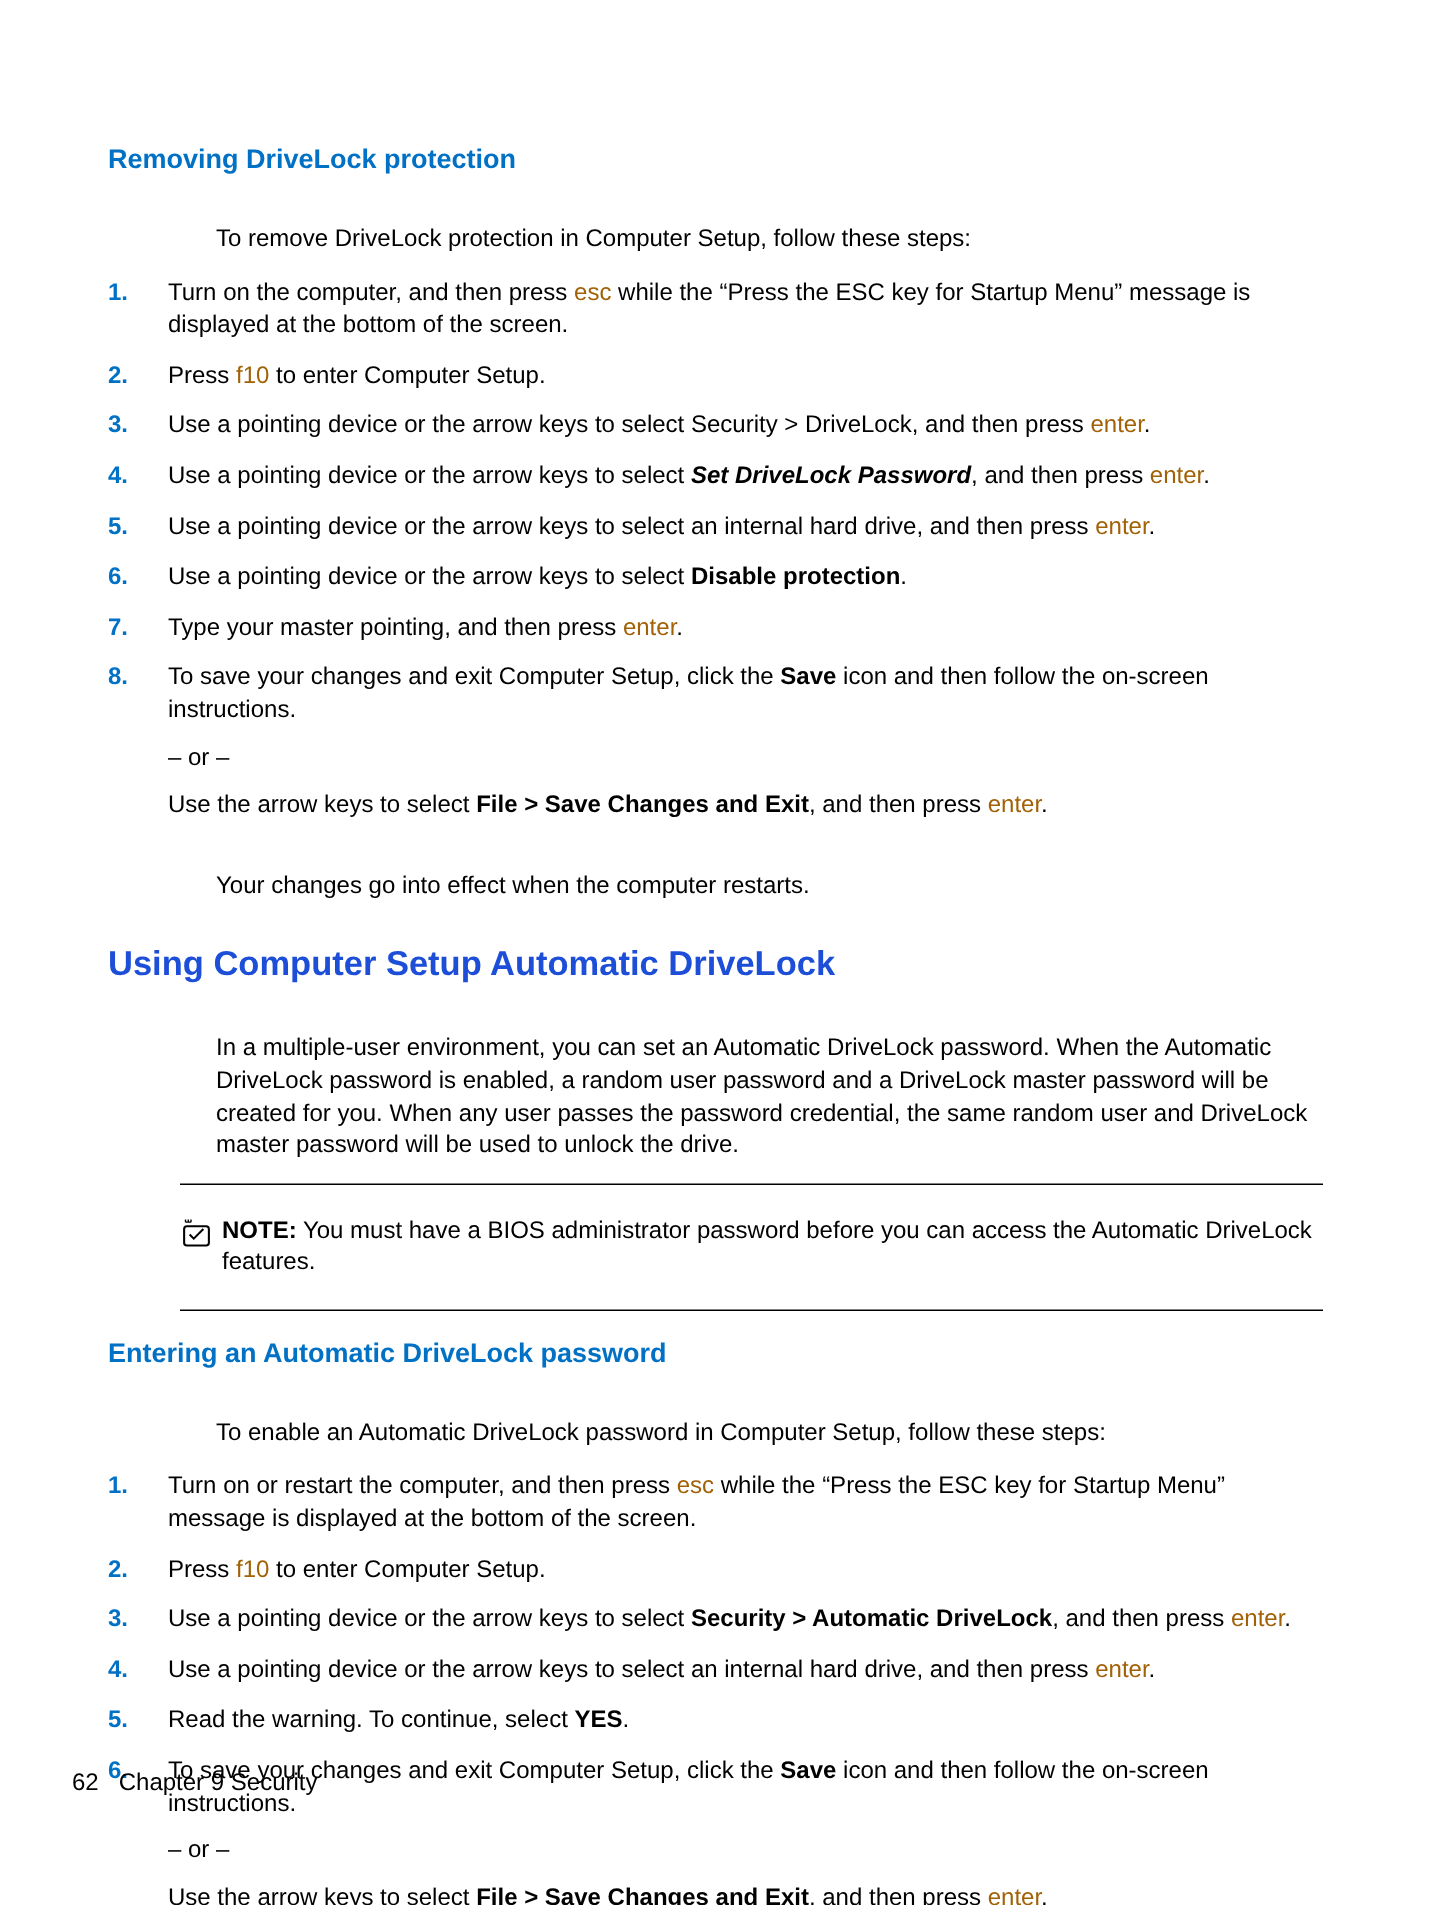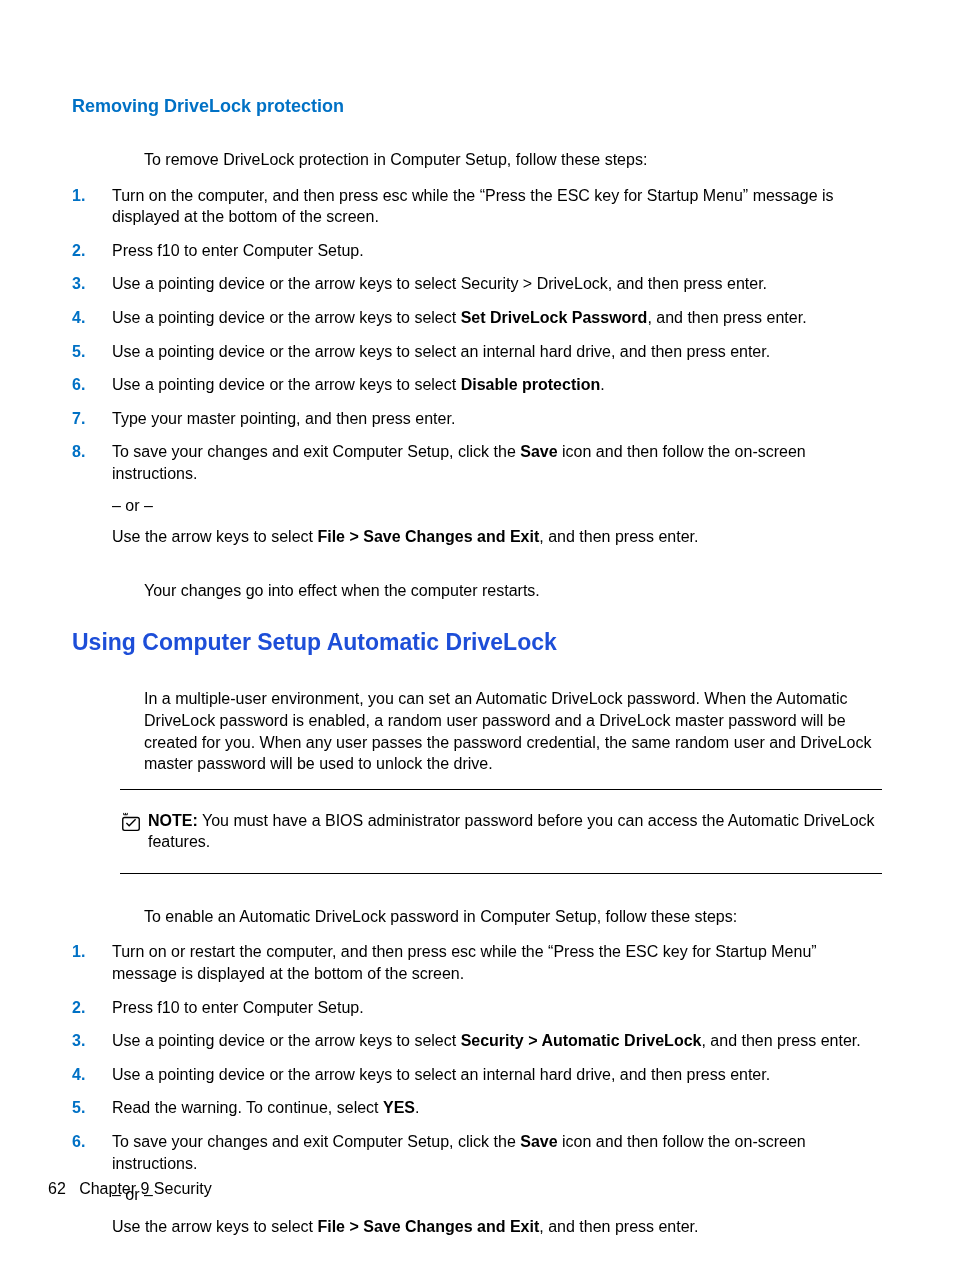--- a/index.html
+++ b/index.html
@@ -60,21 +60,21 @@
   ol.steps .body {
     flex: 1;
   }
   ol.steps .body p {
     margin: 0 0 10px 0;
   }
   ol.steps .body p:last-child {
     margin-bottom: 0;
   }
   .keylink {
-    color: #000000;
+    color: #a16207;
   }
   .note-box {
     margin-left: 48px;
     border-top: 1px solid #000;
     border-bottom: 1px solid #000;
     padding: 20px 0;
     display: flex;
     align-items: flex-start;
     margin-bottom: 18px;
   }
@@ -121,21 +121,21 @@
       </li>
       <li>
         <span class="num">3.</span>
         <div class="body">
           <p><span><span>Use a pointing device or the arrow keys to select </span><span style="font-weight: normal;">Security &gt; DriveLock</span><span>, and then press </span><span class="keylink">enter</span><span>.</span></span></p>
         </div>
       </li>
       <li>
         <span class="num">4.</span>
         <div class="body">
-          <p><span><span>Use a pointing device or the arrow keys to select </span><span style="font-weight: bold;">Set DriveLock Password</span><span>, and then press </span><span class="keylink">enter</span><span>.</span></span></p>
+          <p><span><span>Use a pointing device or the arrow keys to select </span><span style="font-weight: bold; font-style: italic;">Set DriveLock Password</span><span>, and then press </span><span class="keylink">enter</span><span>.</span></span></p>
         </div>
       </li>
       <li>
         <span class="num">5.</span>
         <div class="body">
           <p><span><span>Use a pointing device or the arrow keys to select an internal hard drive, and then press </span><span class="keylink">enter</span><span>.</span></span></p>
         </div>
       </li>
       <li>
         <span class="num">6.</span>
@@ -169,20 +169,21 @@
           <rect x="3" y="6" width="18" height="14" rx="2" fill="none" stroke="#000" stroke-width="1.5"></rect>
           <path d="M4 3 L8 3 M4 3 L4 1 M6 3 L6 1 M8 3 L8 1" stroke="#000" stroke-width="1"></path>
           <path d="M7 12 L10 15 L17 8" fill="none" stroke="#000" stroke-width="1.5"></path>
         </svg>
     </span>
     <div class="note-text">
       <span class="note-label">NOTE:</span><span>   You must have a BIOS administrator password before you can access the Automatic DriveLock features.</span>
     </div>
   </div>
 
+  <h3 class="sub">Entering an Automatic DriveLock password</h3>
   <p class="indent1">To enable an Automatic DriveLock password in Computer Setup, follow these steps:</p>
   <ol class="steps indent1" id="steps3">
       <li>
         <span class="num">1.</span>
         <div class="body">
           <p><span><span>Turn on or restart the computer, and then press </span><span class="keylink">esc</span><span> while the “Press the ESC key for Startup Menu” message is displayed at the bottom of the screen.</span></span></p>
         </div>
       </li>
       <li>
         <span class="num">2.</span>

